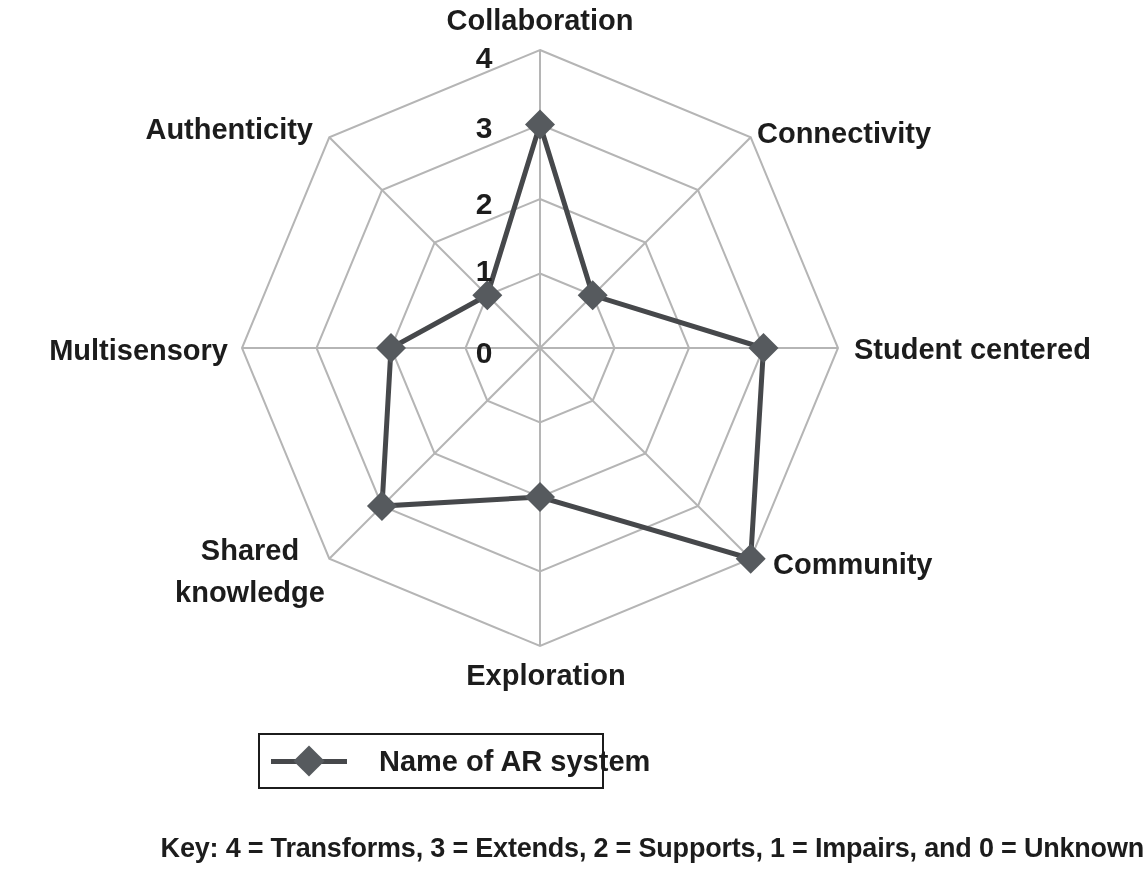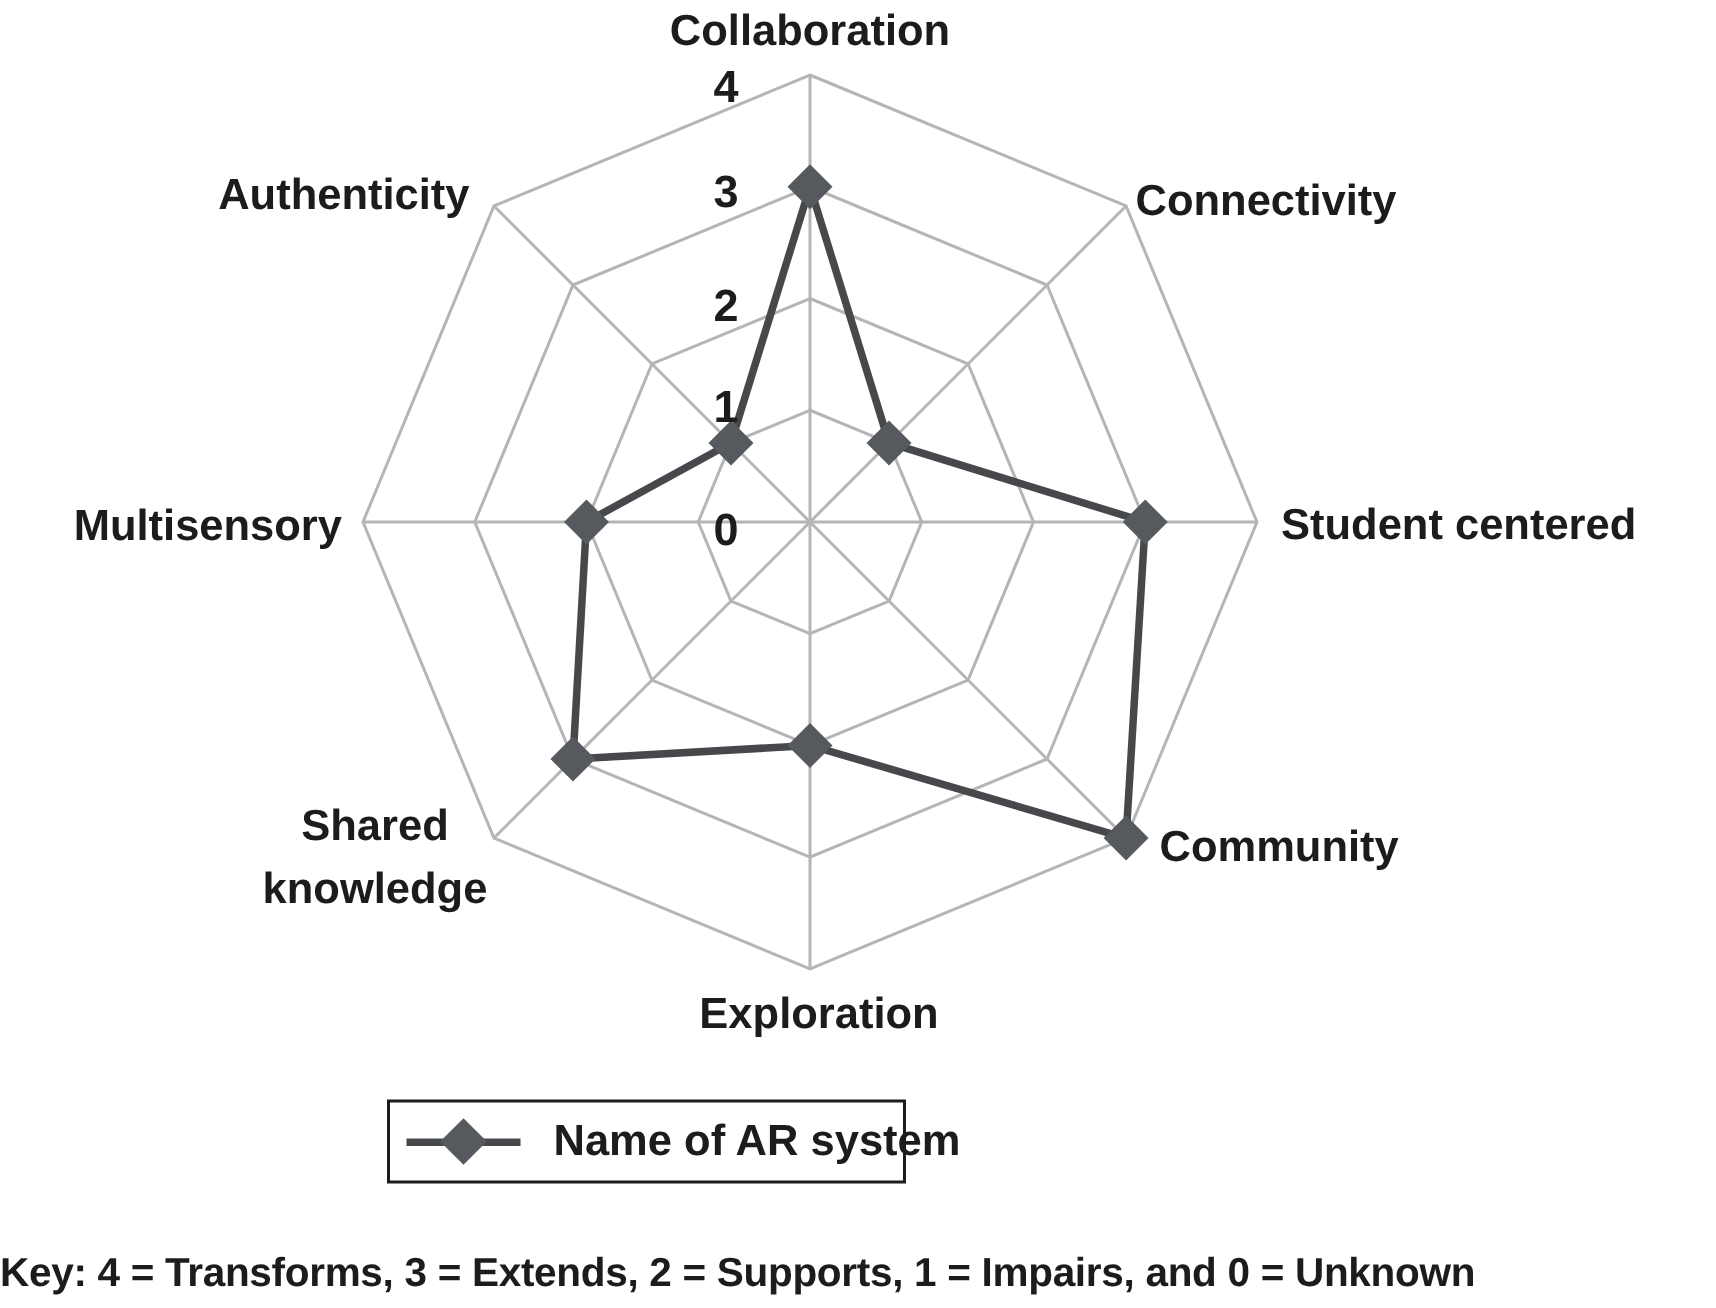--- a/index.html
+++ b/index.html
@@ -37,20 +37,21 @@
     left: 258px;
     top: 733px;
     width: 346px;
     height: 56px;
     box-sizing: border-box;
     border: 2px solid #1c1c1c;
     background: #ffffff;
     display: flex;
     align-items: center;
     padding-left: 11px;
+    gap: 10px;
   }
   .legend-marker {
     position: relative;
     width: 84px;
     height: 32px;
     flex: 0 0 auto;
     margin-right: 14px;
   }
   .legend-line {
     position: absolute;
@@ -70,21 +71,21 @@
   .legend-label {
     font-size: 29px;
     font-weight: bold;
     white-space: nowrap;
   }
   .key-line {
     position: absolute;
     left: 0;
     right: 0;
     top: 833px;
-    text-align: left;
+    text-align: right;
     font-size: 27px;
     font-weight: bold;
     letter-spacing: -0.2px;
     white-space: nowrap;
   }
 </style>
 </head>
 <body>
 
 <svg id="radar-svg" width="1144" height="730" viewBox="0 0 1144 730">

